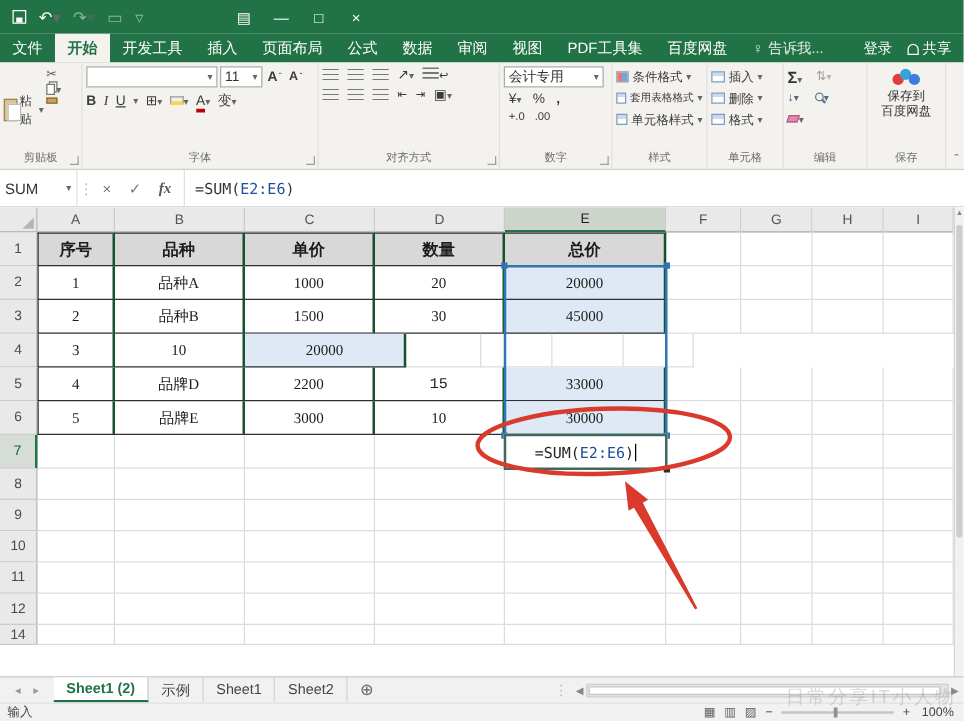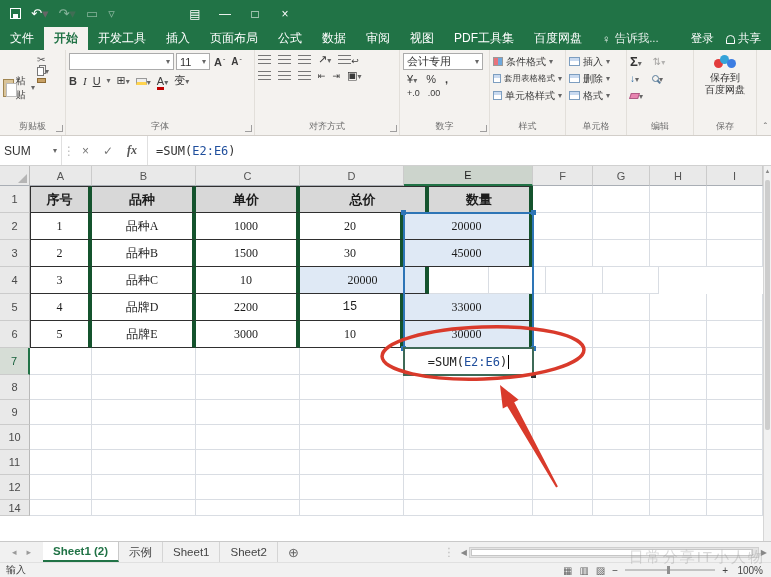--- a/index.html
+++ b/index.html
@@ -76,21 +76,21 @@
   .chd { background:#e9e9e9; border-right:1px solid #cbcbcb; border-bottom:1px solid #a9aeb5; color:#555; font-size:11px; display:flex; align-items:center; justify-content:center; }
   .chd.active-col { background:#ccd4cc; color:#1d1d1d; border-bottom:2px solid #217346; }
   #selall { background:#e9e9e9; border-right:1px solid #b9b9b9; border-bottom:1px solid #a9aeb5; position:relative; }
   #selall::after { content:""; position:absolute; right:2px; bottom:2px; border-left:9px solid transparent; border-bottom:9px solid #b5b5b5; }
   #gridwrap { position:relative; width:763px; }
   .grow { display:flex; }
   .rh { background:#e9e9e9; border-right:1px solid #b9b9b9; border-bottom:1px solid #cbcbcb; color:#4a4a4a; font-size:11px; display:flex; align-items:center; justify-content:center; }
   .rh.active-row { background:#d6ddd6; color:#17603b; border-right:2px solid #217346; }
   .cell { display:flex; align-items:center; justify-content:center; font-family:"Liberation Serif","DejaVu Serif",serif; font-size:12px; color:#1c1c1c; overflow:hidden; white-space:nowrap; }
   .gl { border-right:1px solid #d9dde3; border-bottom:1px solid #d9dde3; }
-  .tb { border-right:4px solid #14532d; border-bottom:1px solid #2f2f2f; }
+  .tb { border-right:2px solid #14532d; border-bottom:1px solid #2f2f2f; }
   .tb-left { border-left:1px solid #2f2f2f; } .tb-top { border-top:1px solid #2f2f2f; }
   .th { background:#d8d8d8; font-weight:bold; font-size:13px; }
   .esel { background:#dfe9f5;text-align:center; }
   #vscroll { position:absolute; top:0; right:0; width:8px; height:375px; background:#f1f1f1; border-left:1px solid #d6d6d6; }
   #vscroll .varrow { display:block; text-align:center; font-size:6px; color:#888; padding-top:2px; }
   #vthumb { position:absolute; top:14px; left:1px; width:5px; height:250px; background:#cdcdcd; border-radius:2px; }
   #sel-range { position:absolute; border:2px solid #2e75b6; pointer-events:none; }
   .hdl { position:absolute; width:5px; height:5px; background:#2e75b6; pointer-events:none; }
   #edit-cell { position:absolute; background:#fff; border:2px solid #3e6a57; display:flex; align-items:center; justify-content:center; font-family:"DejaVu Sans Mono",monospace; font-size:12px; color:#222; }
   #edit-cell .ref { color:#1f4e9c; }
@@ -367,22 +367,22 @@
         <div class="chd" style="width: 57px;">G</div>
         <div class="chd" style="width: 57px;">H</div>
         <div class="chd" style="width: 56px;">I</div>
       </div>
     <div id="gridwrap">
         <div class="grow" style="height: 27px;">
           <div class="rh" style="width: 30px;">1</div>
           <div class="cell tb tb-left tb-top th" style="width: 62px;">序号</div>
           <div class="cell tb tb-top th" style="width: 104px;">品种</div>
           <div class="cell tb tb-top th" style="width: 104px;">单价</div>
+          <div class="cell tb tb-top th" style="width: 104px;">数量</div>
           <div class="cell tb tb-top th" style="width: 129px;">总价</div>
-          <div class="cell tb tb-top th" style="width: 104px;">数量</div>
           <div class="cell gl" style="width: 60px;"></div>
           <div class="cell gl" style="width: 57px;"></div>
           <div class="cell gl" style="width: 57px;"></div>
           <div class="cell gl" style="width: 56px;"></div>
         </div>
         <div class="grow" style="height: 27px;">
           <div class="rh" style="width: 30px;">2</div>
           <div class="cell tb tb-left" style="width: 62px;">1</div>
           <div class="cell tb" style="width: 104px;">品种A</div>
           <div class="cell tb" style="width: 104px;">1000</div>
@@ -401,21 +401,20 @@
           <div class="cell tb" style="width: 104px;">30</div>
           <div class="cell tb esel" style="width: 129px;">45000</div>
           <div class="cell gl" style="width: 60px;"></div>
           <div class="cell gl" style="width: 57px;"></div>
           <div class="cell gl" style="width: 57px;"></div>
           <div class="cell gl" style="width: 56px;"></div>
         </div>
         <div class="grow" style="height: 27px;">
           <div class="rh" style="width: 30px;">4</div>
           <div class="cell tb tb-left" style="width: 62px;">3</div>
-          <div class="cell tb" style="width: 104px;">品种C</div>
           <div class="cell tb" style="width: 104px;">10</div>
           <div class="cell tb esel" style="width: 129px;">20000</div>
           <div class="cell gl" style="width: 60px;"></div>
           <div class="cell gl" style="width: 57px;"></div>
           <div class="cell gl" style="width: 57px;"></div>
           <div class="cell gl" style="width: 56px;"></div>
         </div>
         <div class="grow" style="height: 27px;">
           <div class="rh" style="width: 30px;">5</div>
           <div class="cell tb tb-left" style="width: 62px;">4</div>

